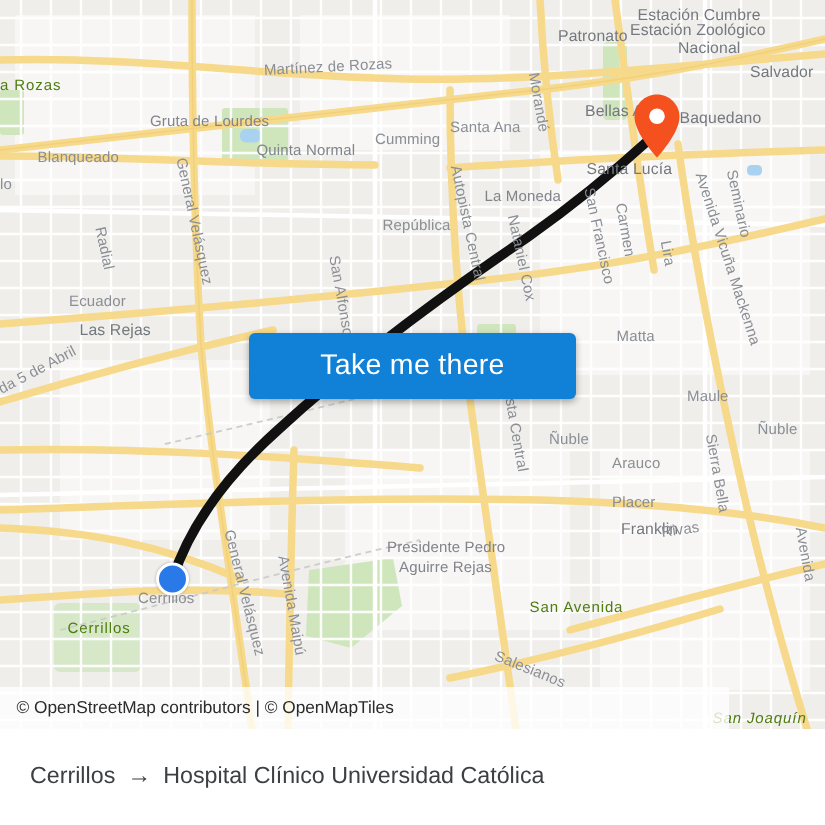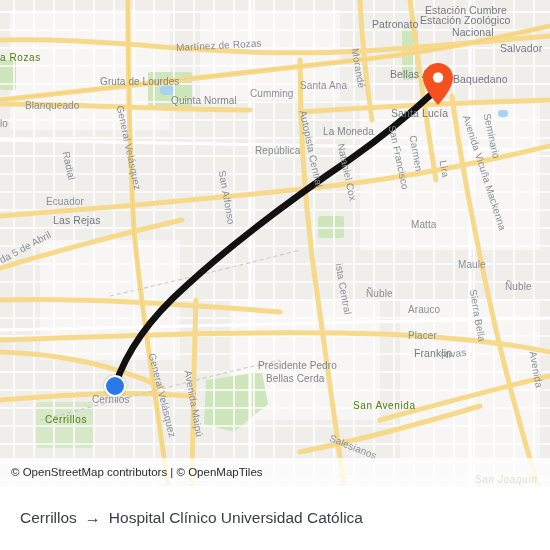--- a/index.html
+++ b/index.html
@@ -103,21 +103,21 @@
     align-items: center;
     justify-content: center;
     padding: 0;
   }
 
   
   #attribution {
     position: absolute;
     left: 0;
     top: 458px;
-    width: 550px;
+    width: 486px;
     height: 28px;
     display: flex;
     align-items: center;
     background: rgba(255,255,255,0.78);
   }
   #attribution .attr-text {
     font-size: 11.5px;
     color: #2b2b2b;
     padding-left: 11px;
     font-family: "Liberation Sans", sans-serif;
@@ -370,39 +370,40 @@
         <span class="lbl street" style="left: 0px; top: 255px; transform: rotate(-28deg);">da 5 de Abril</span>
         <span class="lbl street" style="left: 339px; top: 258px; transform: rotate(80deg);">ista Central</span>
         <span class="lbl street" style="left: 366px; top: 288px;">Ñuble</span>
         <span class="lbl street" style="left: 408px; top: 304px;">Arauco</span>
         <span class="lbl street" style="left: 473px; top: 284px; transform: rotate(80deg);">Sierra Bella</span>
         <span class="lbl street" style="left: 408px; top: 330px;">Placer</span>
         <span class="lbl place" style="left: 366px; top: 347px; padding-left: 48px;">Franklin</span>
         <span class="lbl street" style="left: 441px; top: 350px; transform: rotate(-8deg);">Rivas</span>
         <span class="lbl street" style="left: 533px; top: 346px; transform: rotate(80deg);">Avenida</span>
         <span class="lbl poi" style="left: 258px; top: 360px;">Presidente Pedro</span>
-        <span class="lbl poi" style="left: 266px; top: 373px;">Bellas Cerda</span>
+        <span class="lbl poi" style="left: 266px; top: 373px;">Aguirre Rejas</span>
         <span class="lbl place-big" style="left: 353px; top: 400px;">San Avenida</span>
         <span class="lbl street" style="left: 152px; top: 348px; transform: rotate(76deg);">General Velásquez</span>
         <span class="lbl street" style="left: 188px; top: 365px; transform: rotate(80deg);">Avenida Maipú</span>
         <span class="lbl street" style="left: 92px; top: 394px;">Cerrillos</span>
         <span class="lbl place-big" style="left: 45px; top: 414px;">Cerrillos</span>
         <span class="lbl street" style="left: 330px; top: 432px; transform: rotate(22deg);">Salesianos</span>
         <span class="lbl place-big" style="left: 475px; top: 474px; font-style: italic;">San Joaquín</span>
       </div>
 
     <div id="dest-marker">
       <svg viewBox="0 0 32 44" width="32" height="44" aria-hidden="true">
         <path d="M16 1 C7.7 1 1 7.7 1 16 C1 27 16 43 16 43 C16 43 31 27 31 16 C31 7.7 24.3 1 16 1 Z" fill="#f4511e"></path>
         <circle cx="16" cy="15.5" r="5.2" fill="#ffffff"></circle>
       </svg>
     </div>
 
     <div id="origin-marker"></div>
 
+    <button id="take-me-there">Take me there</button>
 
     <div id="attribution">
       <span class="attr-text">© OpenStreetMap contributors | © OpenMapTiles</span>
     </div>
   </div>
 
   <div id="footer">
     <div id="route-summary">
       <span class="origin-name">Cerrillos</span>
       <span class="arrow-icon">→</span>

